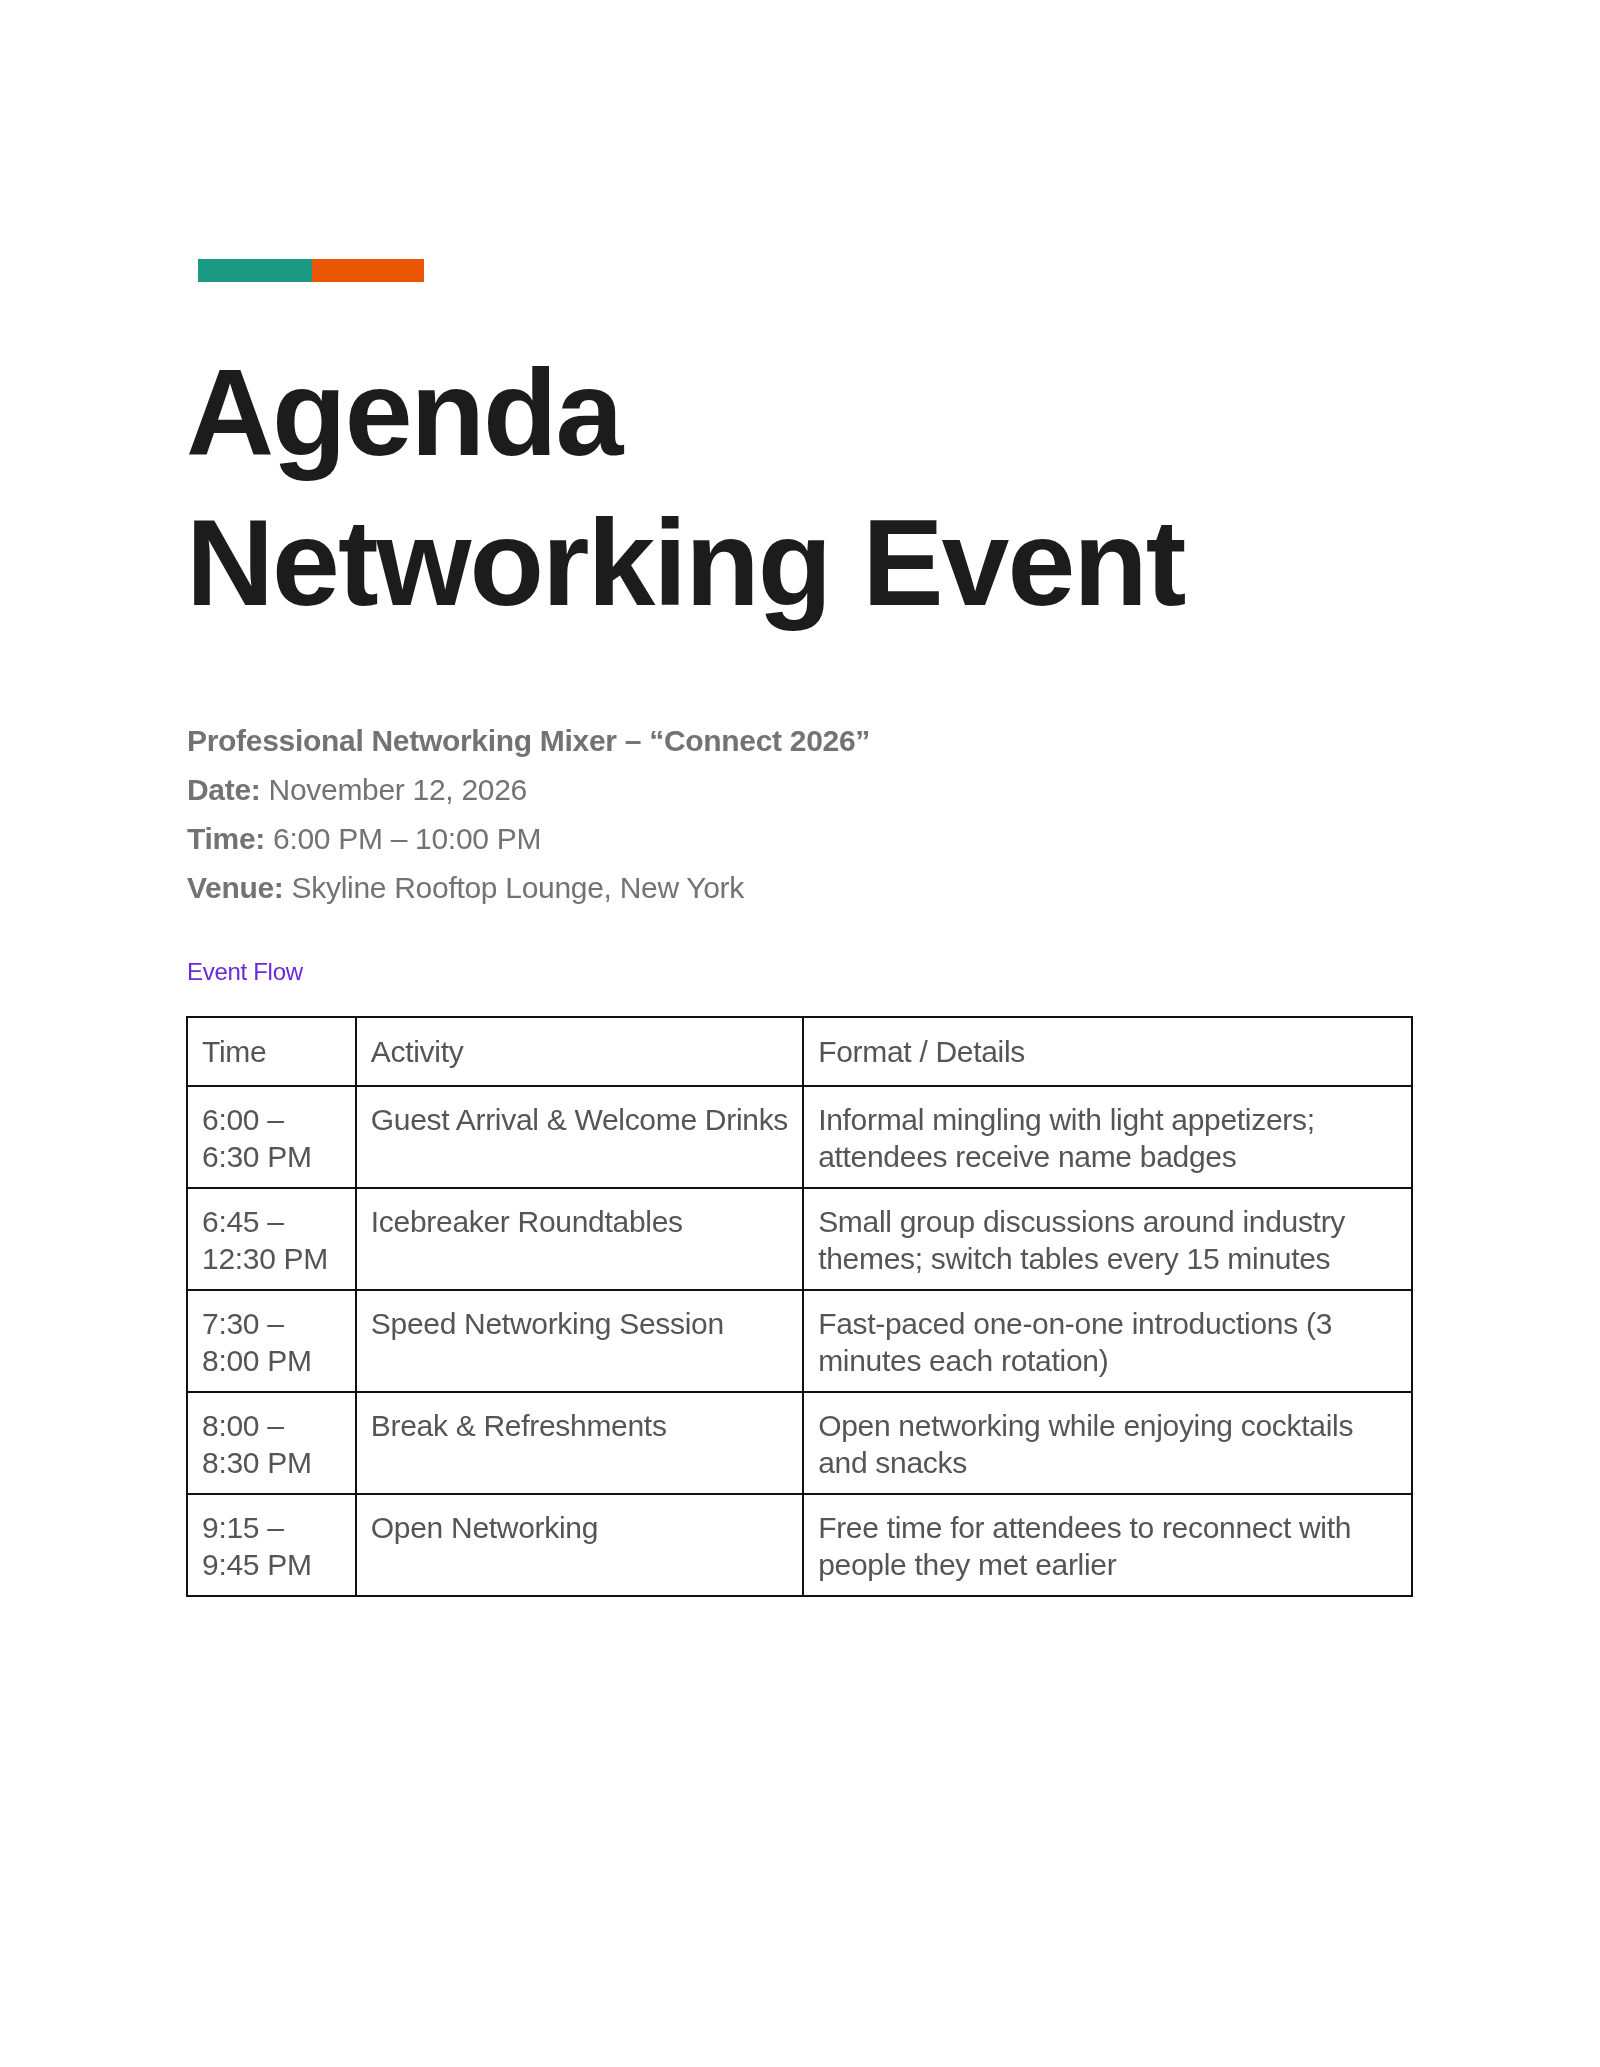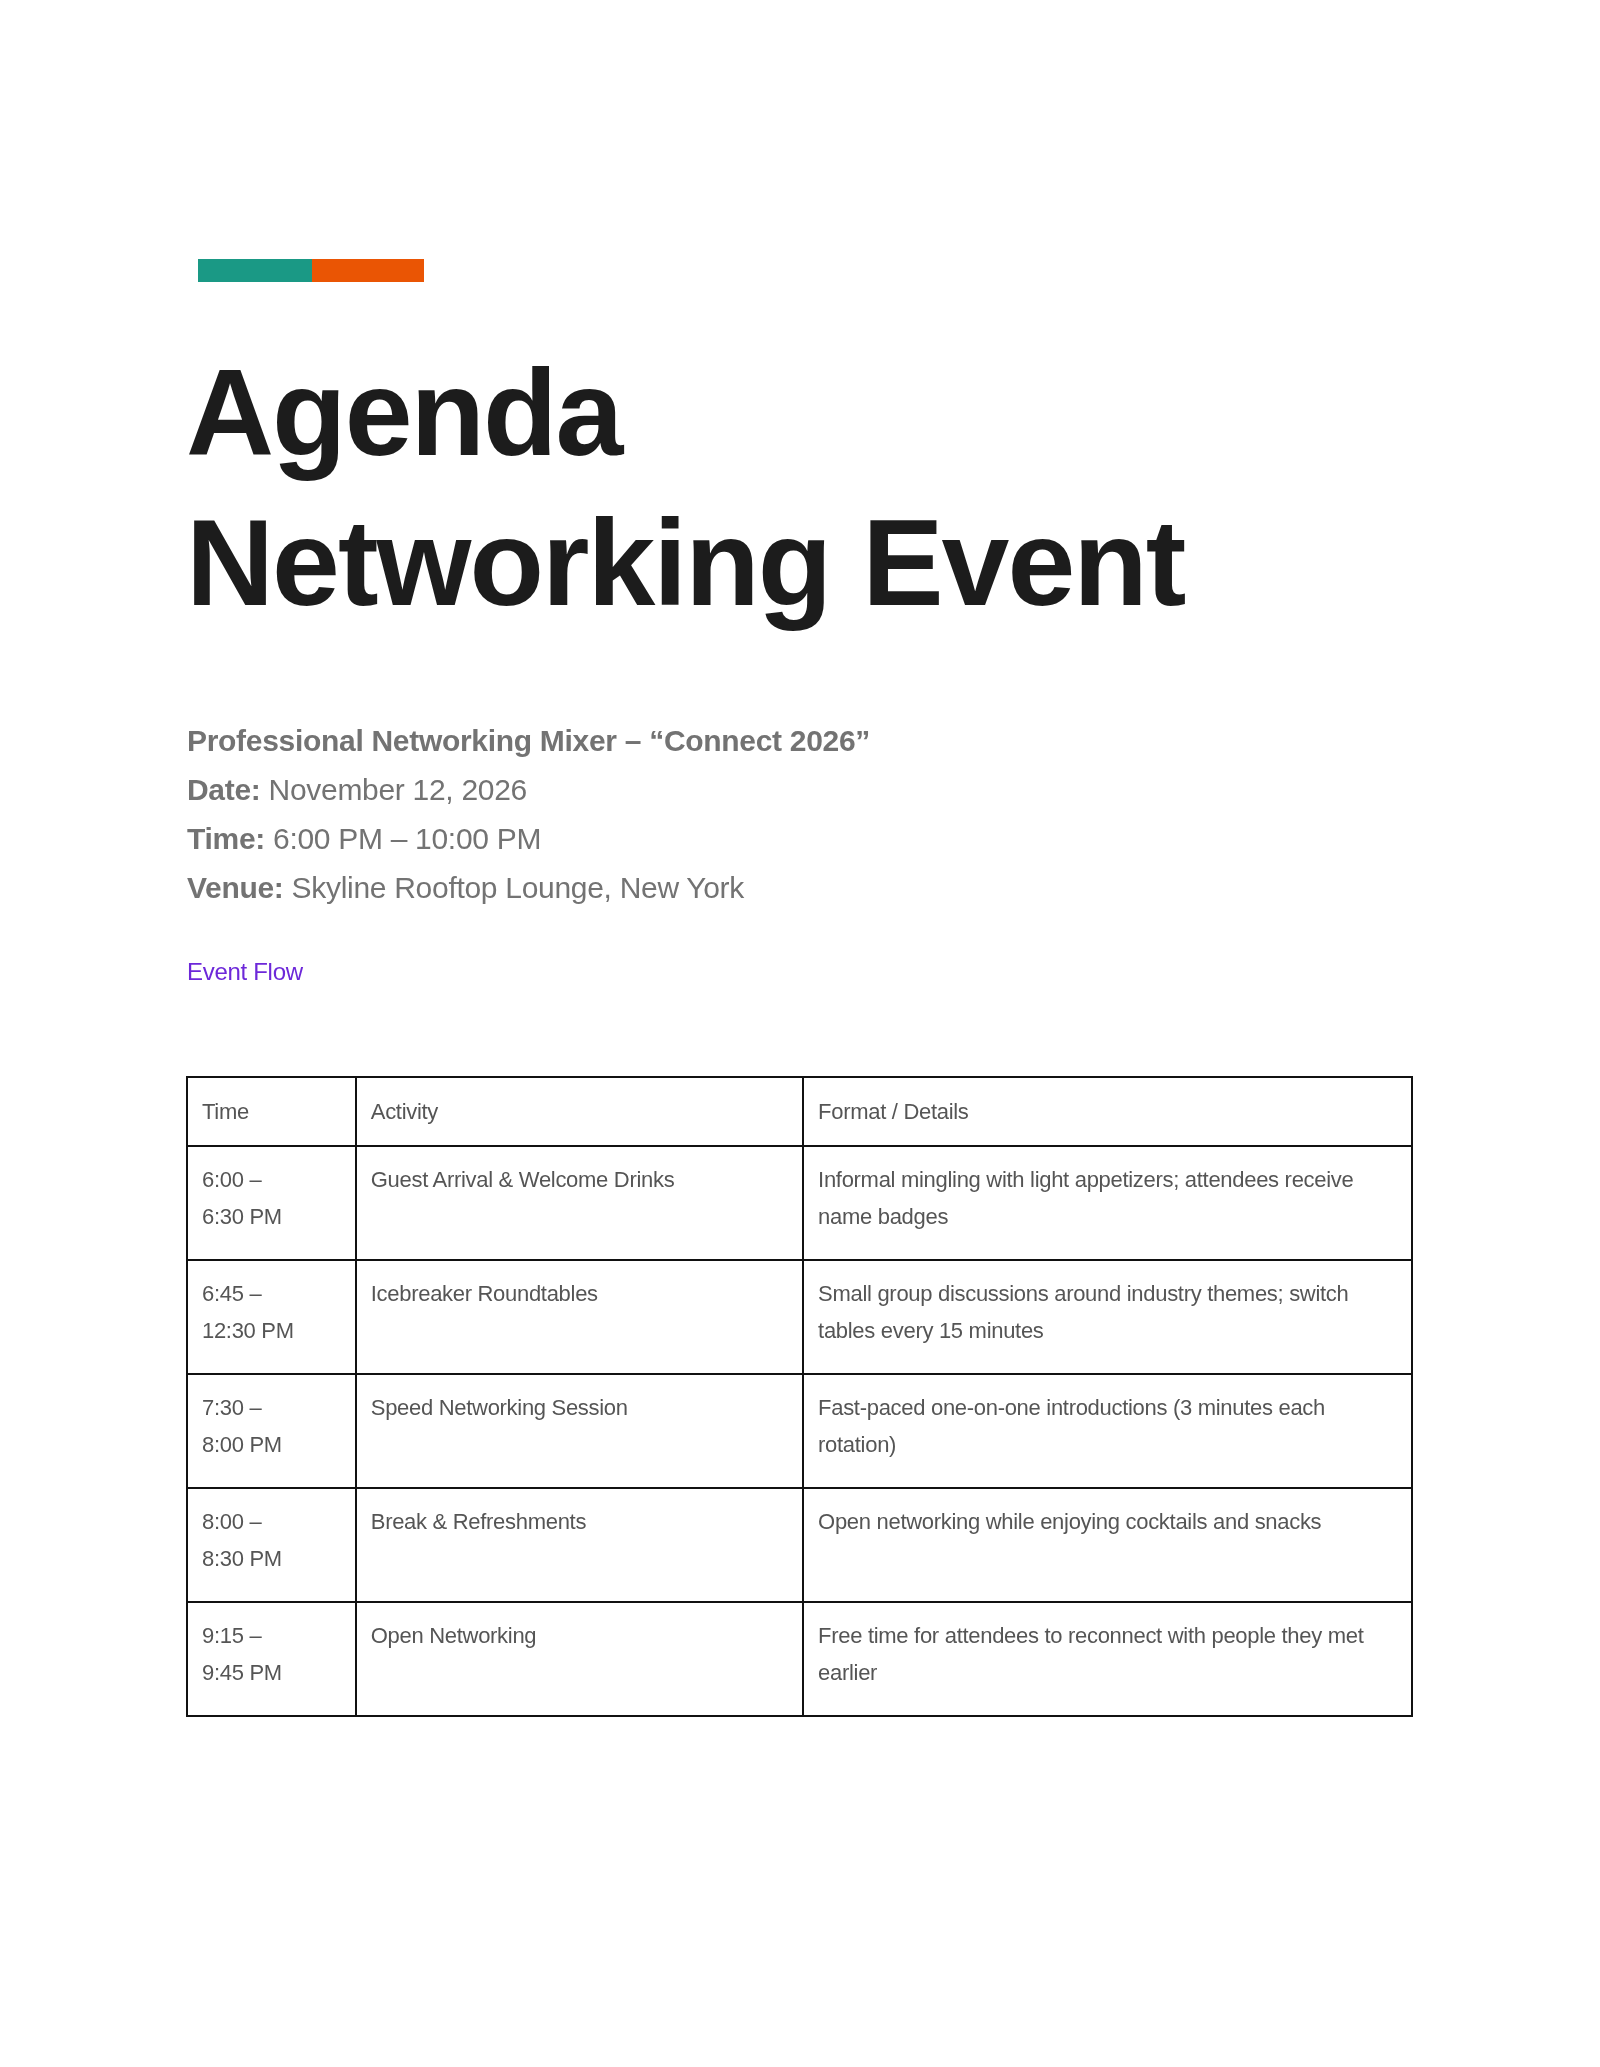--- a/index.html
+++ b/index.html
@@ -60,41 +60,41 @@
       font-size: 24px;
       font-weight: 400;
       line-height: 44px;
       color: #6d28d9;
       letter-spacing: -0.3px;
     }
 
     table.agenda {
       position: absolute;
       left: 186px;
-      top: 1076px;
+      top: 1016px;
       width: 1227px;
       border-collapse: collapse;
-      font-size: 22px;
+      font-size: 30px;
       color: #555555;
       letter-spacing: -0.3px;
     }
     table.agenda th, table.agenda td {
       border: 2px solid #111111;
       text-align: left;
       vertical-align: top;
       font-weight: 400;
       padding: 0 14px;
     }
     table.agenda th {
       height: 67px;
       line-height: 30px;
       vertical-align: middle;
     }
     table.agenda td {
-      height: 114px;
+      height: 102px;
       line-height: 37px;
       padding-top: 14px;
       padding-bottom: 0;
       box-sizing: border-box;
       margin-top: 8px;
     }
     col.c-time { width: 169px; }
     col.c-activity { width: 448px; }
     col.c-details { width: 610px; }
   </style>

